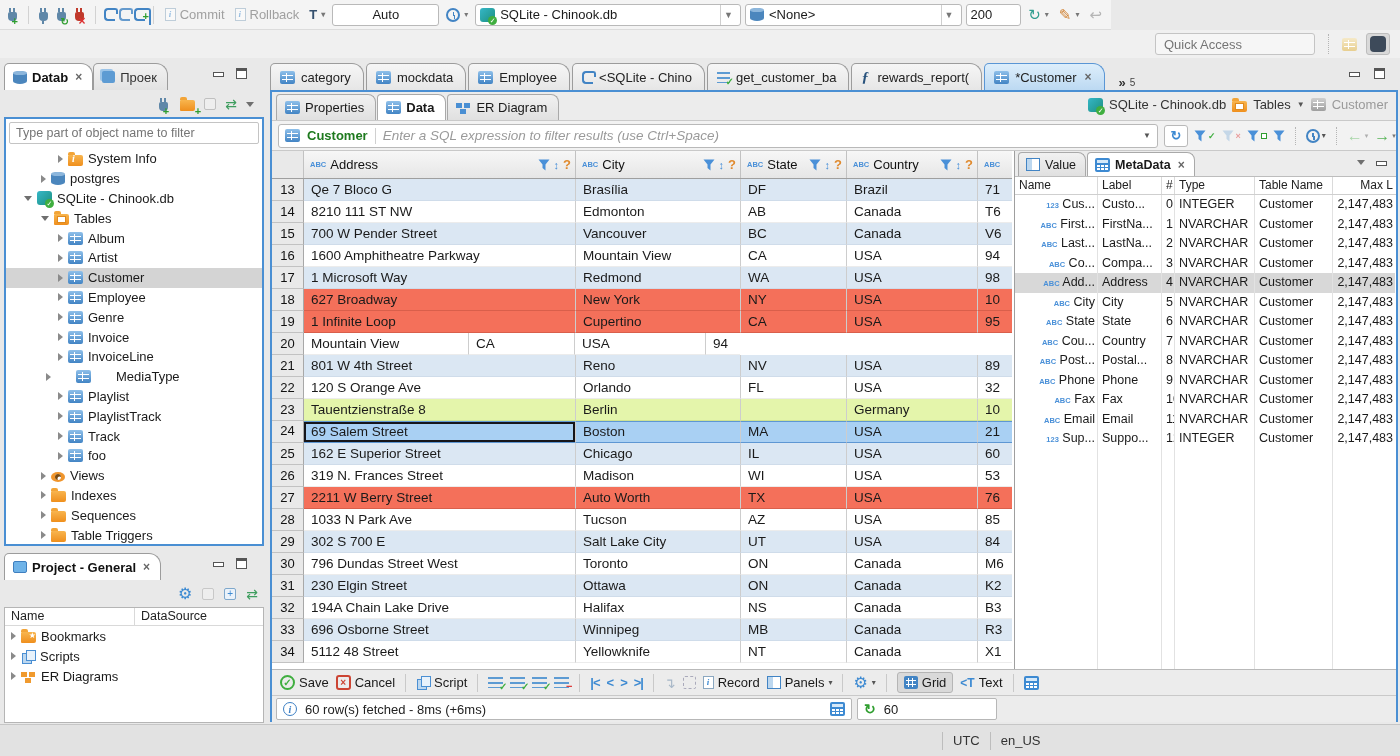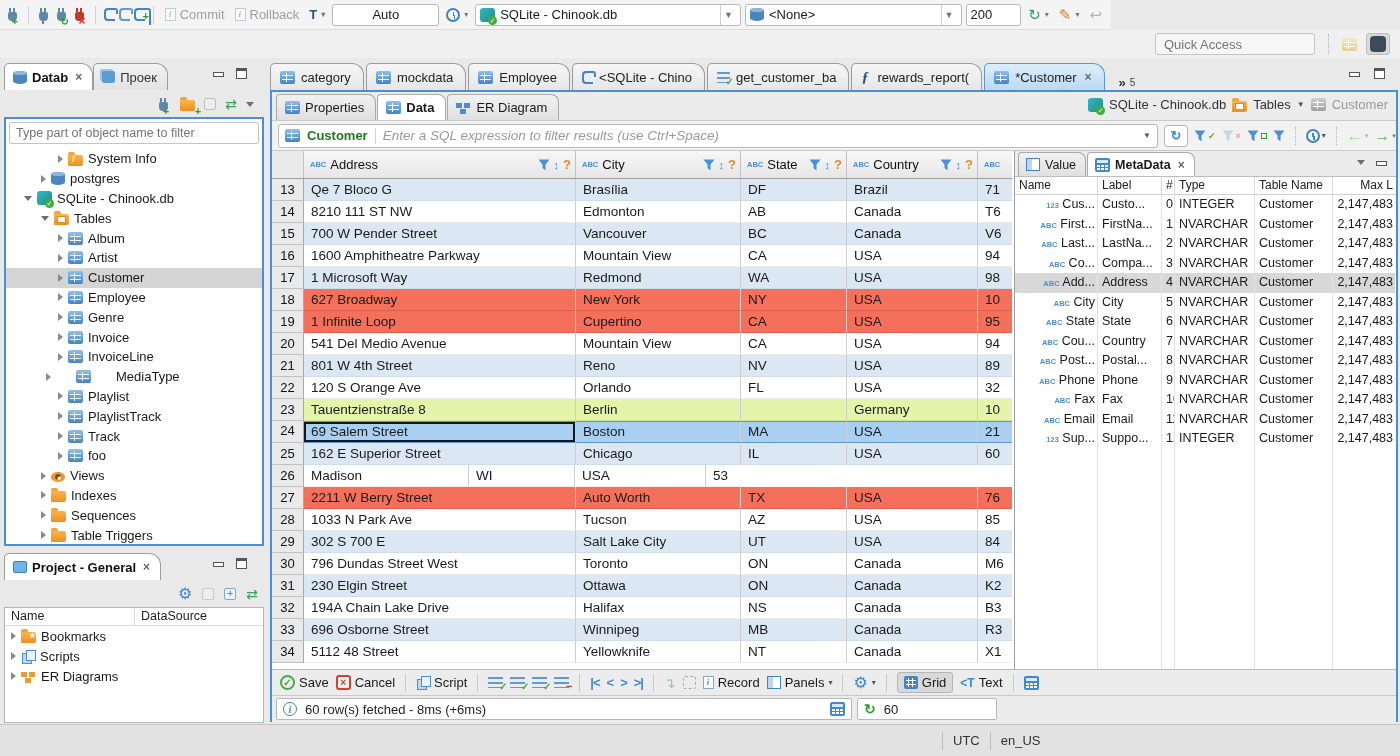--- a/index.html
+++ b/index.html
@@ -630,21 +630,20 @@
           <div class="grow r-red">
             <div class="gcell gnum" style="width: 32px;">19</div>
             <div class="gcell" style="width: 272px;">1 Infinite Loop</div>
             <div class="gcell" style="width: 165px;">Cupertino</div>
             <div class="gcell" style="width: 106px;">CA</div>
             <div class="gcell" style="width: 131px;">USA</div>
             <div class="gcell" style="width: 34px; border-right: none;">95</div>
           </div>
           <div class="grow r-white">
             <div class="gcell gnum" style="width: 32px;">20</div>
-            <div class="gcell" style="width: 272px;">541 Del Medio Avenue</div>
             <div class="gcell" style="width: 165px;">Mountain View</div>
             <div class="gcell" style="width: 106px;">CA</div>
             <div class="gcell" style="width: 131px;">USA</div>
             <div class="gcell" style="width: 34px; border-right: none;">94</div>
           </div>
           <div class="grow r-blue">
             <div class="gcell gnum" style="width: 32px;">21</div>
             <div class="gcell" style="width: 272px;">801 W 4th Street</div>
             <div class="gcell" style="width: 165px;">Reno</div>
             <div class="gcell" style="width: 106px;">NV</div>
@@ -678,20 +677,21 @@
           <div class="grow r-blue">
             <div class="gcell gnum" style="width: 32px;">25</div>
             <div class="gcell" style="width: 272px;">162 E Superior Street</div>
             <div class="gcell" style="width: 165px;">Chicago</div>
             <div class="gcell" style="width: 106px;">IL</div>
             <div class="gcell" style="width: 131px;">USA</div>
             <div class="gcell" style="width: 34px; border-right: none;">60</div>
           </div>
           <div class="grow r-white">
             <div class="gcell gnum" style="width: 32px;">26</div>
+            <div class="gcell" style="width: 272px;">319 N. Frances Street</div>
             <div class="gcell" style="width: 165px;">Madison</div>
             <div class="gcell" style="width: 106px;">WI</div>
             <div class="gcell" style="width: 131px;">USA</div>
             <div class="gcell" style="width: 34px; border-right: none;">53</div>
           </div>
           <div class="grow r-red">
             <div class="gcell gnum" style="width: 32px;">27</div>
             <div class="gcell" style="width: 272px;">2211 W Berry Street</div>
             <div class="gcell" style="width: 165px;">Auto Worth</div>
             <div class="gcell" style="width: 106px;">TX</div>

